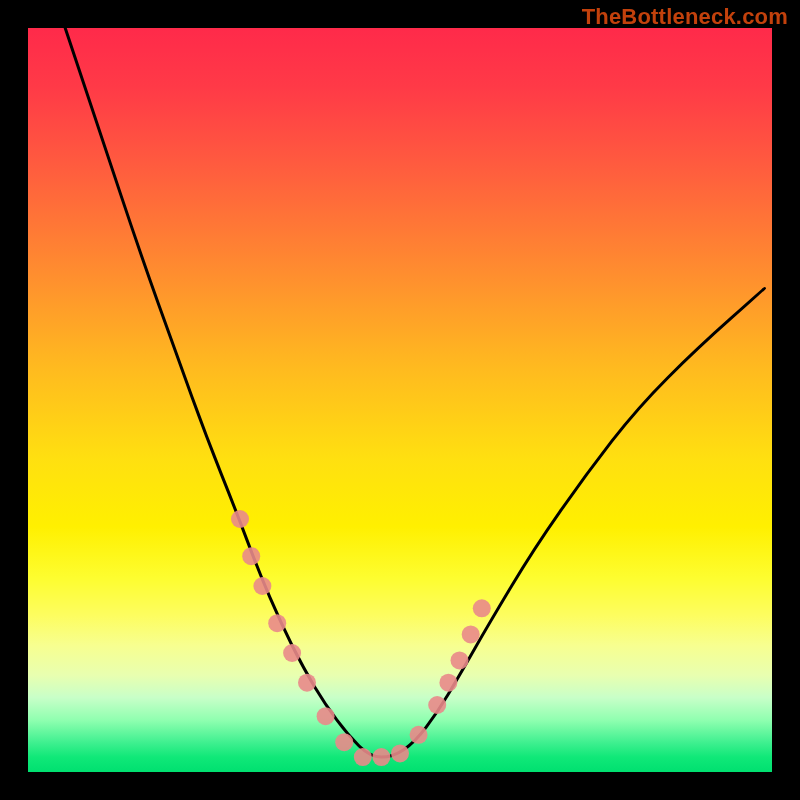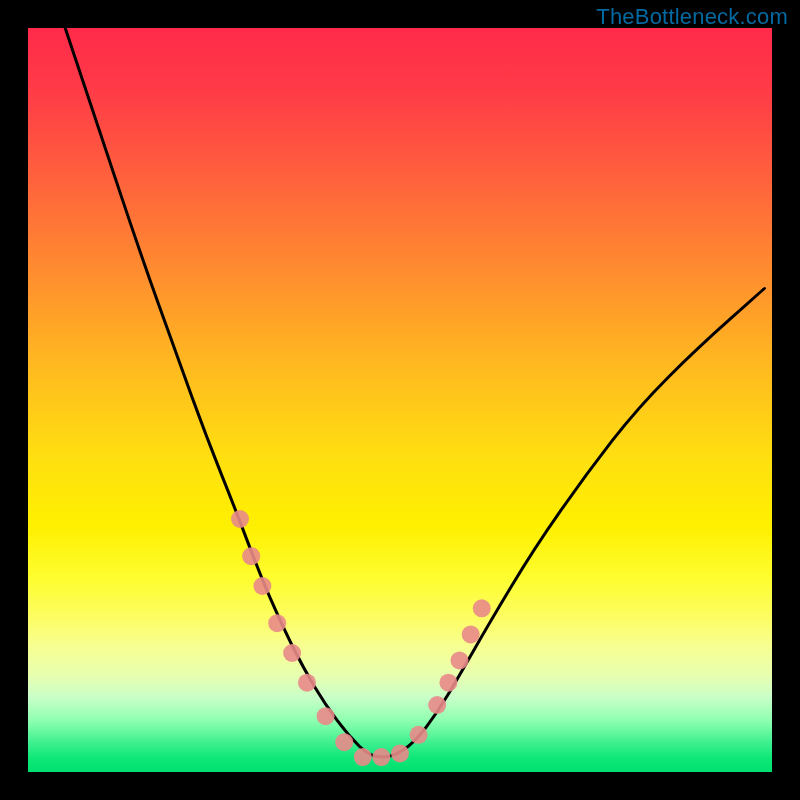--- a/index.html
+++ b/index.html
@@ -39,23 +39,23 @@
       #90ffb0 93%,
       #40f090 96%,
       #10e878 98%,
       #00e070 100%
     );
   }
   .watermark {
     position: absolute;
     top: 4px;
     right: 12px;
-    color: #0369a1;
+    color: #c2410c;
     font-size: 22px;
-    font-weight: 400;
+    font-weight: 700;
     letter-spacing: 0.2px;
     user-select: none;
   }
   svg {
     position: absolute;
     left: 0;
     top: 0;
   }
 </style>
 </head>

